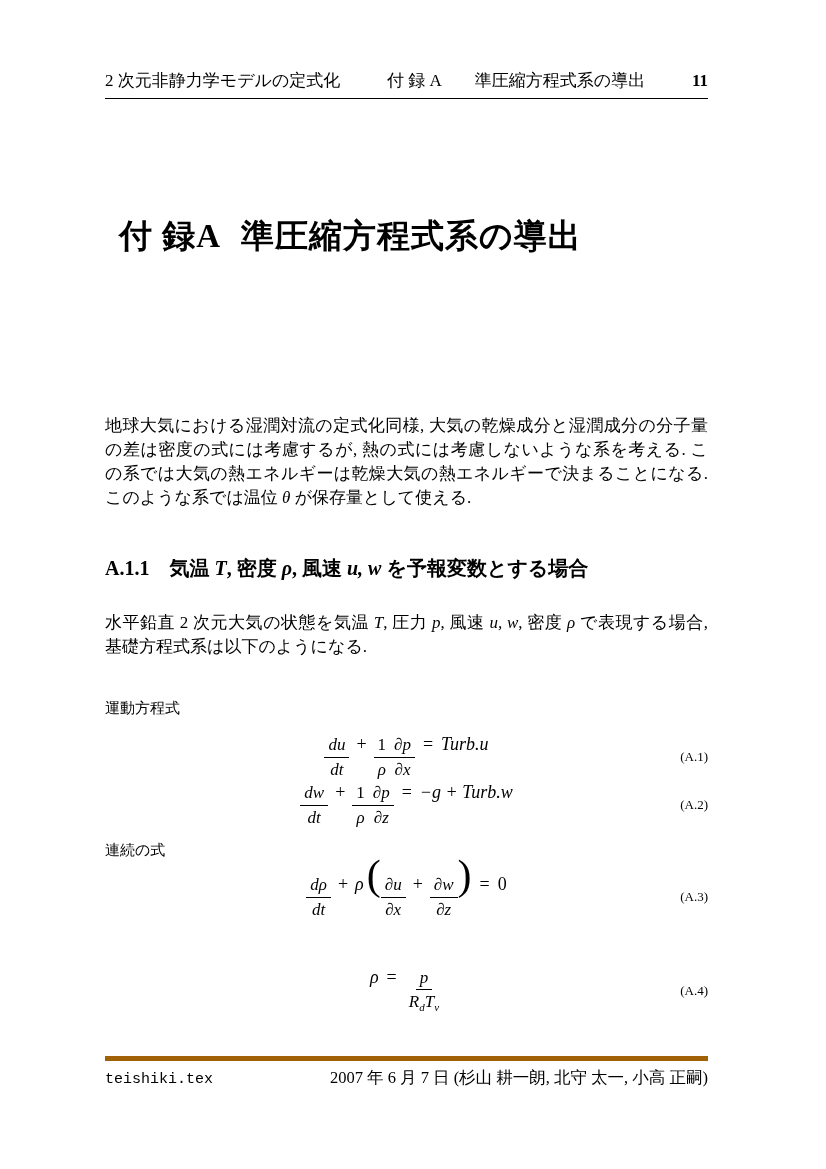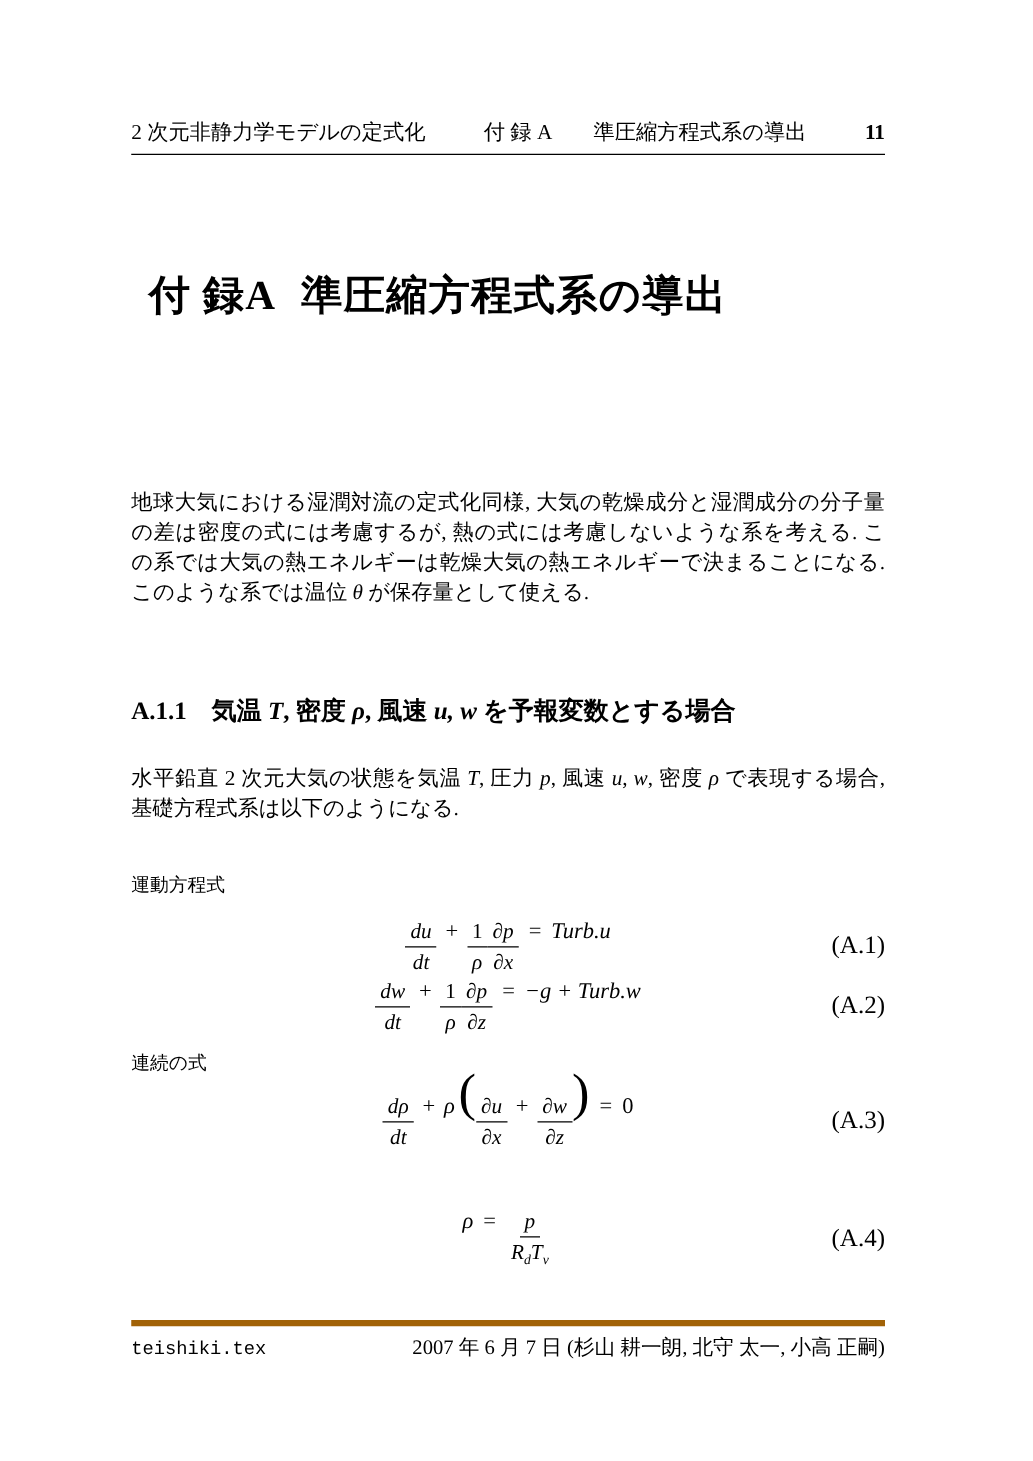--- a/index.html
+++ b/index.html
@@ -10,21 +10,21 @@
     background:#ffffff;
     color:#000;
     font-family:"Liberation Serif","DejaVu Serif",serif;
     overflow:hidden;
     margin:0 auto;
   }
   .abs { position:absolute; left:105px; width:603px; }
 
   
   .header {
-    top:94px;
+    top:69px;
     display:flex; justify-content:space-between; align-items:baseline;
     font-size:17px;
     font-family:"Liberation Serif",sans-serif;
     border-bottom:1px solid #000;
     padding-bottom:6px;
   }
   .header .pagenum { font-weight:bold; }
 
   
   .chapter {
@@ -47,21 +47,21 @@
     font-size:20px; font-weight:bold;
     font-family:"Liberation Serif",sans-serif;
   }
   .subsection .sub-title { margin-left:20px; }
 
   
   .body {
     font-size:17px; line-height:24px;
     text-align:justify;
   }
-  .para1 { top:390px; }
+  .para1 { top:414px; }
   .para2 { top:611px; }
 
   .math { font-style:italic; font-family:"Liberation Serif","DejaVu Serif",serif; }
 
   
   .eqcaption {
     font-size:15px;
     font-family:"Liberation Serif",sans-serif;
   }
   .cap1 { top:699px; }
@@ -73,21 +73,21 @@
     display:flex; align-items:center; justify-content:center;
   }
   .eq1 { top:732px; height:50px; }
   .eq2 { top:780px; height:50px; }
   .eq3 { top:866px; height:62px; }
   .eq4 { top:964px; height:54px; }
   .eqbody { display:flex; align-items:flex-start; font-size:18px; }
   .eqnum {
     position:absolute; right:0; top:50%;
     transform:translateY(-50%);
-    font-size:20px;
+    font-size:13px;
   }
   .frac {
     display:inline-flex; flex-direction:column; align-items:center;
     font-size:17px; line-height:1.25; text-align:center;
   }
   .fnum { display:block; border-bottom:1px solid #000; padding:0 4px 1px 4px; }
   .fden { display:block; padding:1px 4px 0 4px; }
   .op  { margin:0 7px; }
   .rel { margin:0 8px; }
   .coef { margin-right:3px; }

